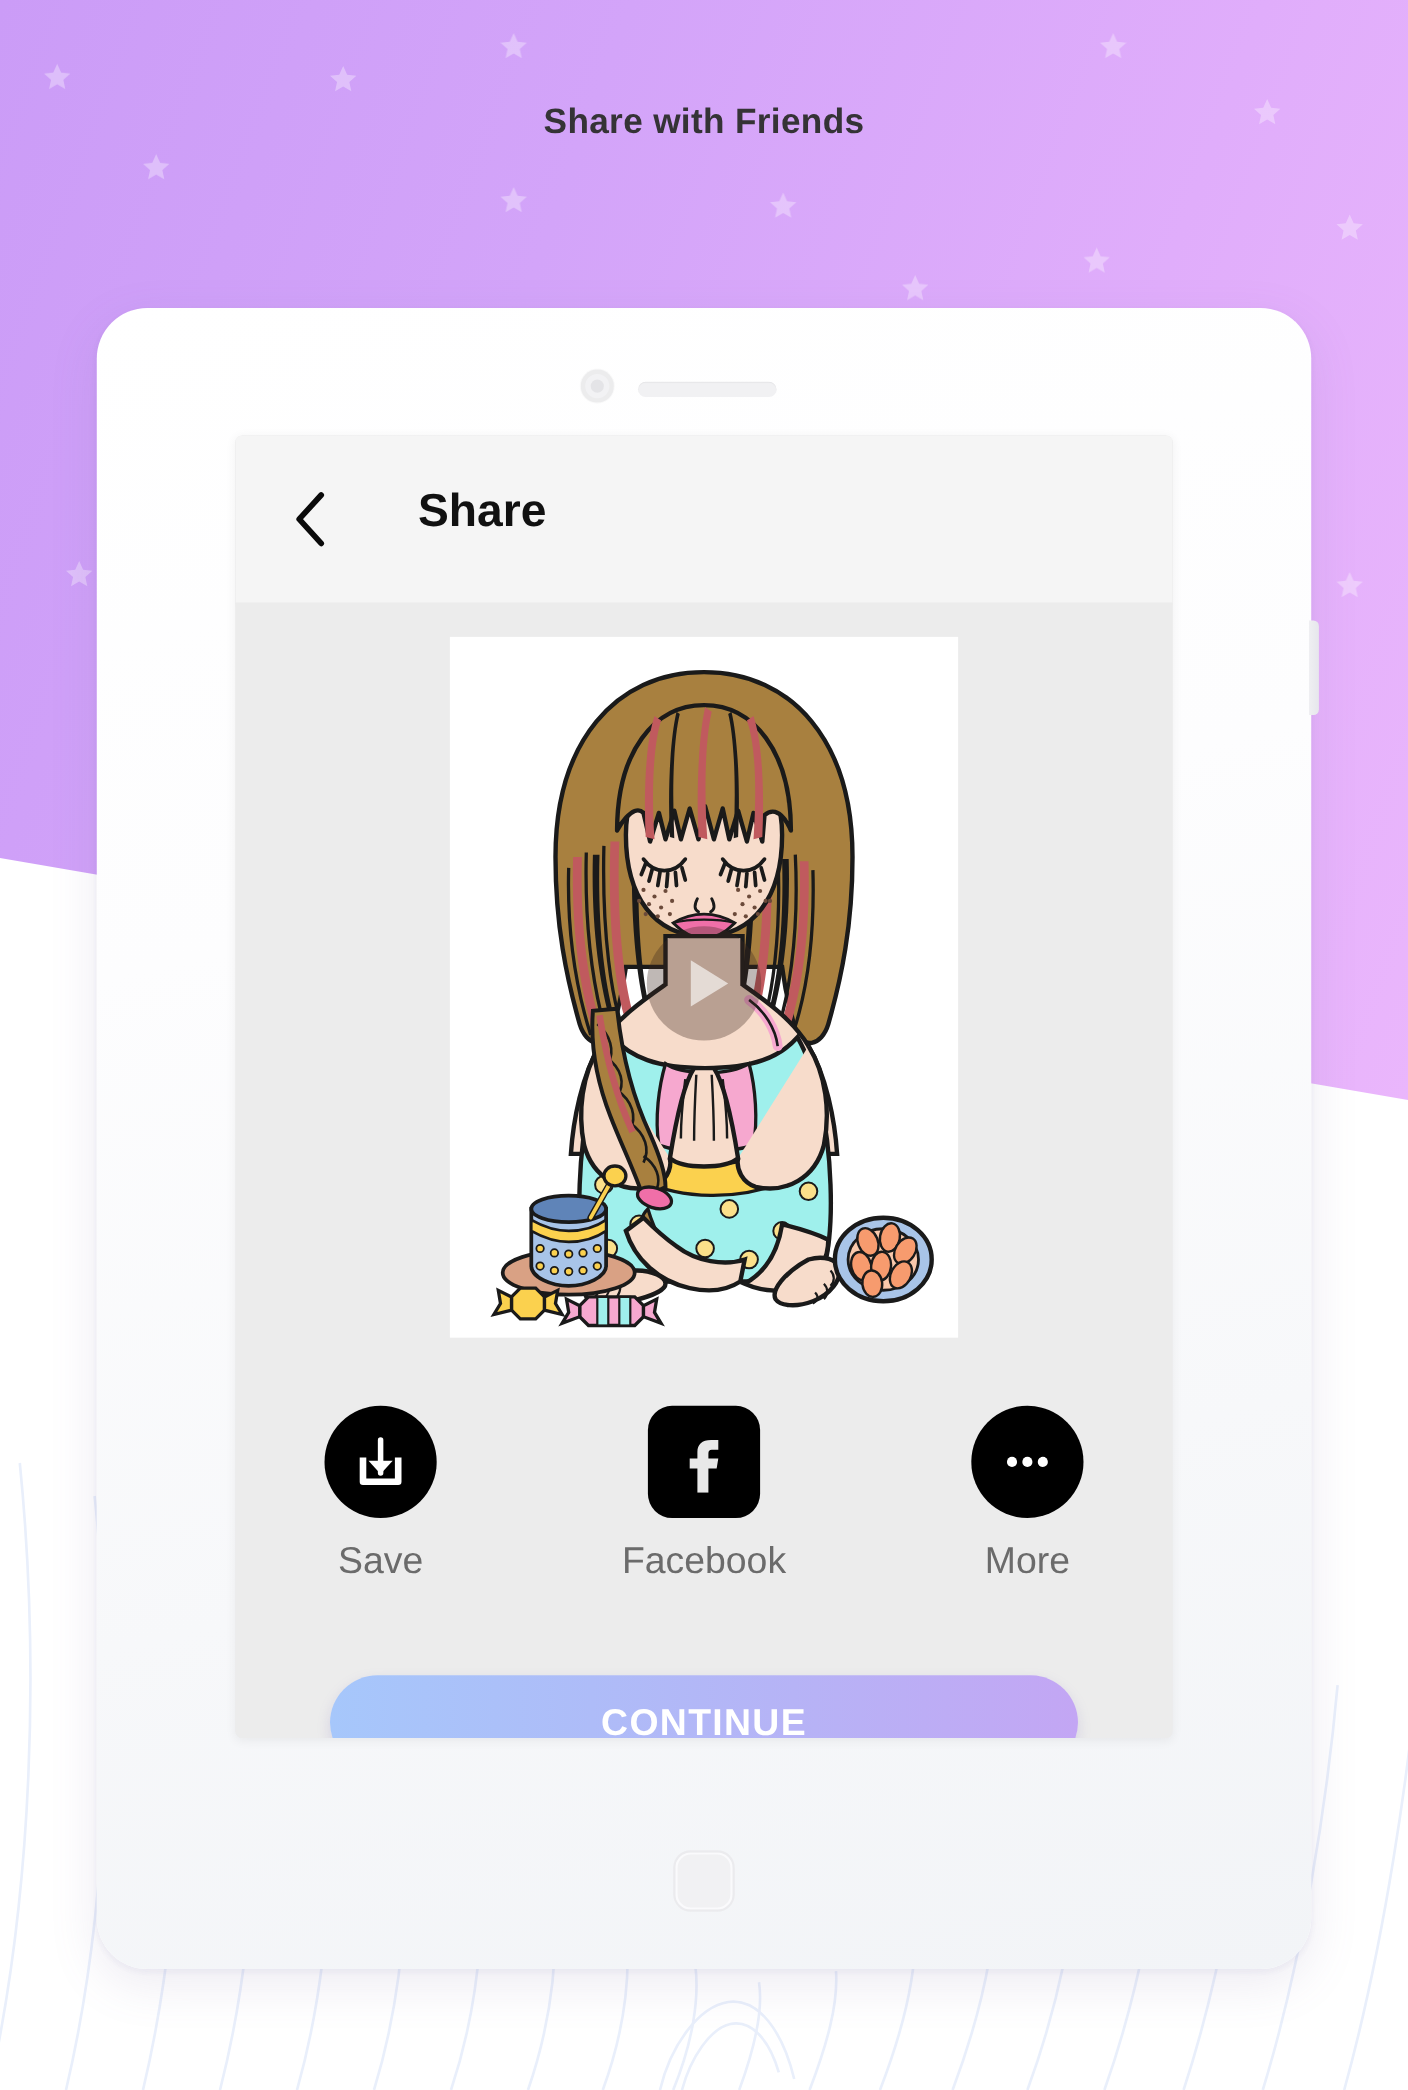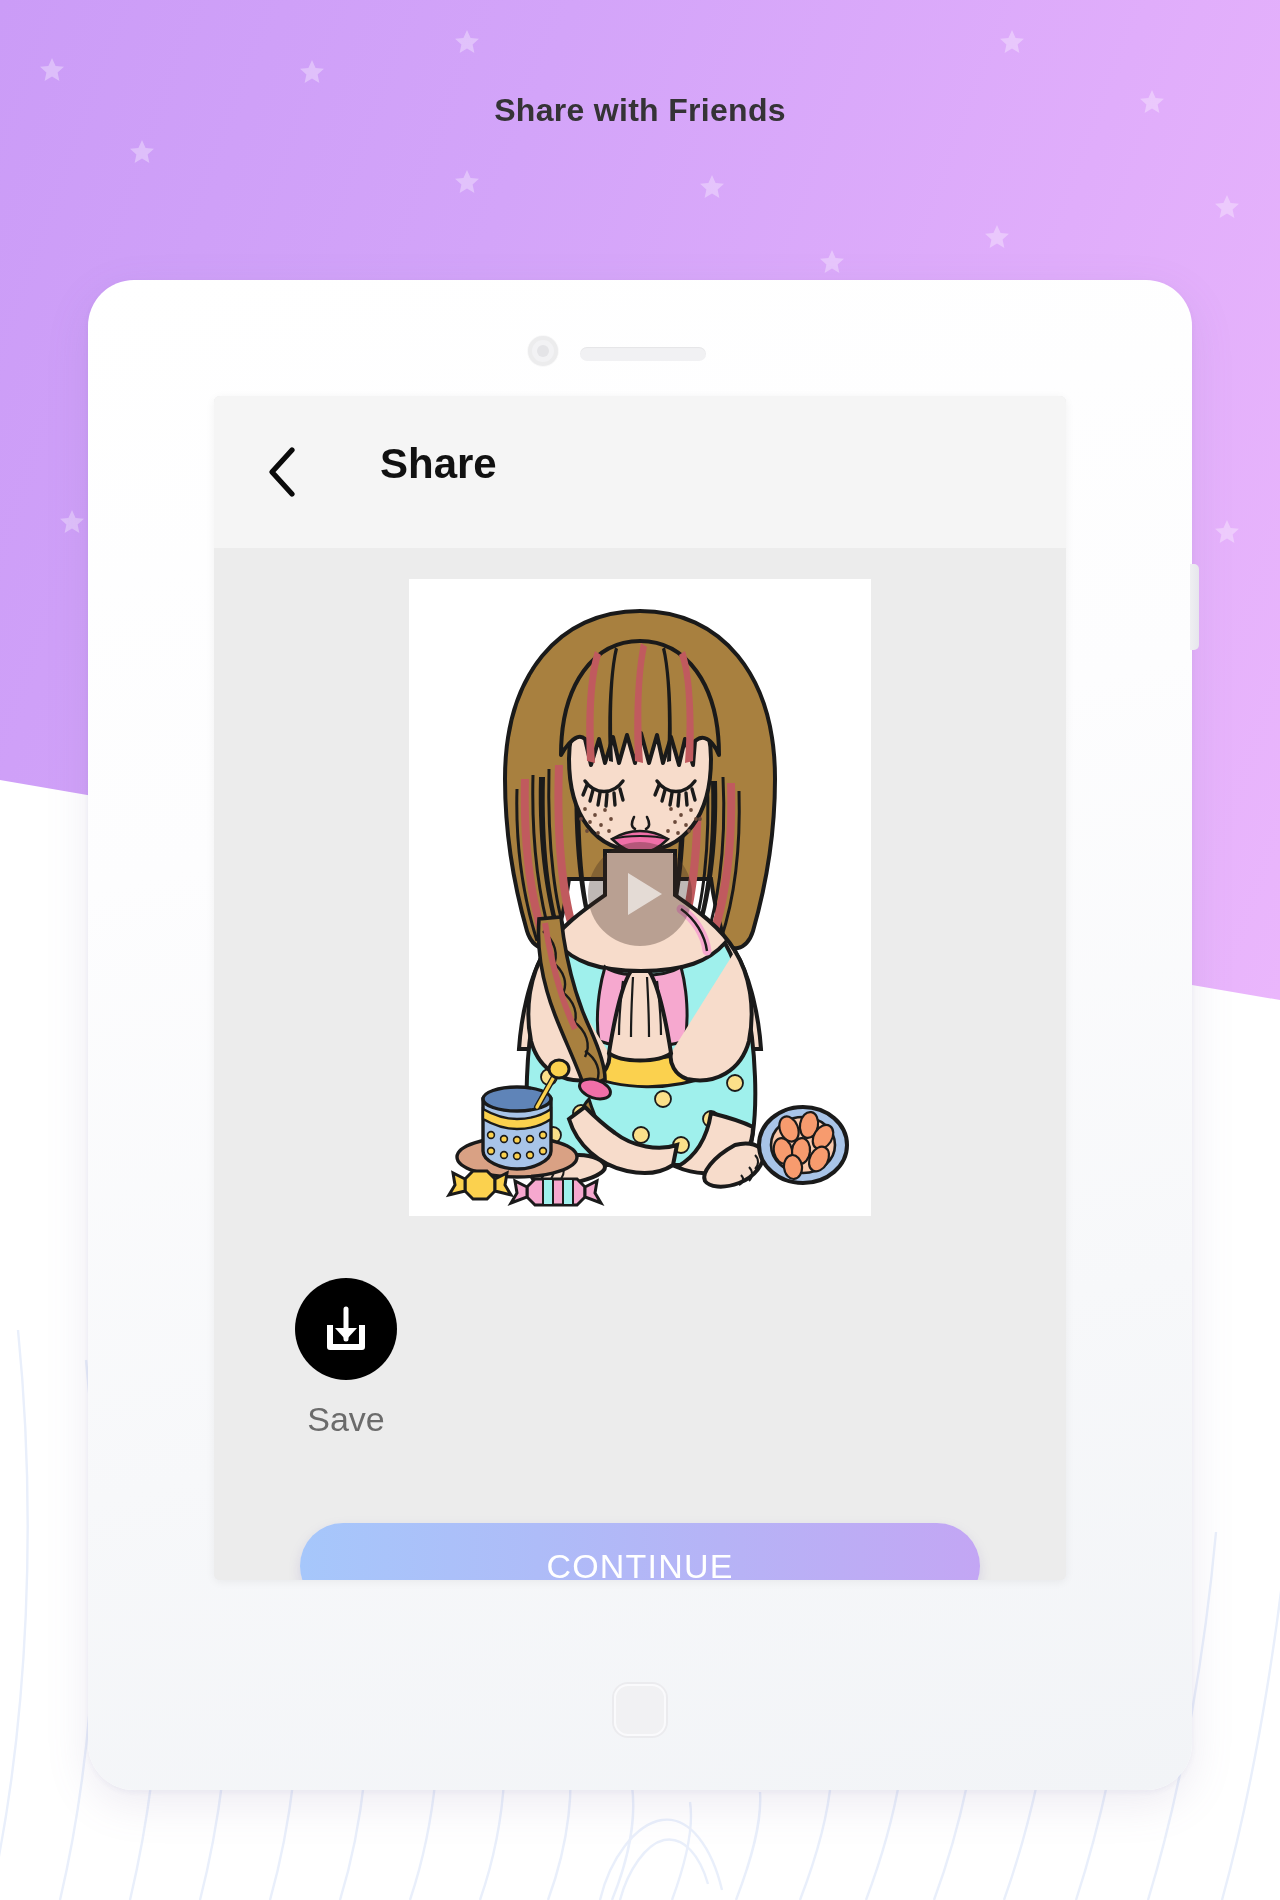--- a/index.html
+++ b/index.html
@@ -264,21 +264,21 @@
     display: flex;
     align-items: center;
     justify-content: center;
     box-shadow: 0 5px 12px rgba(130, 120, 190, 0.22);
     cursor: pointer;
   }
 
   .continue-label {
     color: #ffffff;
     font-size: 34px;
-    font-weight: normal;
+    font-weight: bold;
     letter-spacing: 1.2px;
   }
 </style>
 </head>
 <body>
 
 <div id="stage">
 
   <div class="bg-white-base"></div>
 
@@ -573,21 +573,39 @@
               <svg viewBox="0 0 56 56" width="56" height="56">
                 <path d="M12 24 L12 46 L44 46 L44 24" fill="none" stroke="#ffffff" stroke-width="6" stroke-linejoin="round"></path>
                 <path d="M28 8 L28 38" fill="none" stroke="#ffffff" stroke-width="5" stroke-linecap="round"></path>
                 <path d="M17 27 L28 39 L39 27" fill="#ffffff"></path>
               </svg>
             </div>
             <div class="share-label">Save</div>
           </div>
 
 
-
+          <div class="share-item">
+            <div class="share-icon rounded">
+              <svg viewBox="0 0 56 56" width="56" height="56">
+                <path d="M34.5 8 L41 8 L41 17 L35 17 C33 17 32 18 32 20.5 L32 25 L41 25 L39.5 34 L32 34 L32 56 L22 56 L22 34 L15 34 L15 25 L22 25 L22 19 C22 12 26 8 34.5 8 Z" fill="#e8e8e8"></path>
+              </svg>
+            </div>
+            <div class="share-label">Facebook</div>
+          </div>
+
+          <div class="share-item">
+            <div class="share-icon round">
+              <svg viewBox="0 0 56 56" width="56" height="56">
+                <circle cx="14" cy="28" r="4.6" fill="#ffffff"></circle>
+                <circle cx="28" cy="28" r="4.6" fill="#ffffff"></circle>
+                <circle cx="42" cy="28" r="4.6" fill="#ffffff"></circle>
+              </svg>
+            </div>
+            <div class="share-label">More</div>
+          </div>
 
         </div>
 
         <div class="continue-btn">
           <span class="continue-label">CONTINUE</span>
         </div>
 
       </div>
     </div>
   </div>

